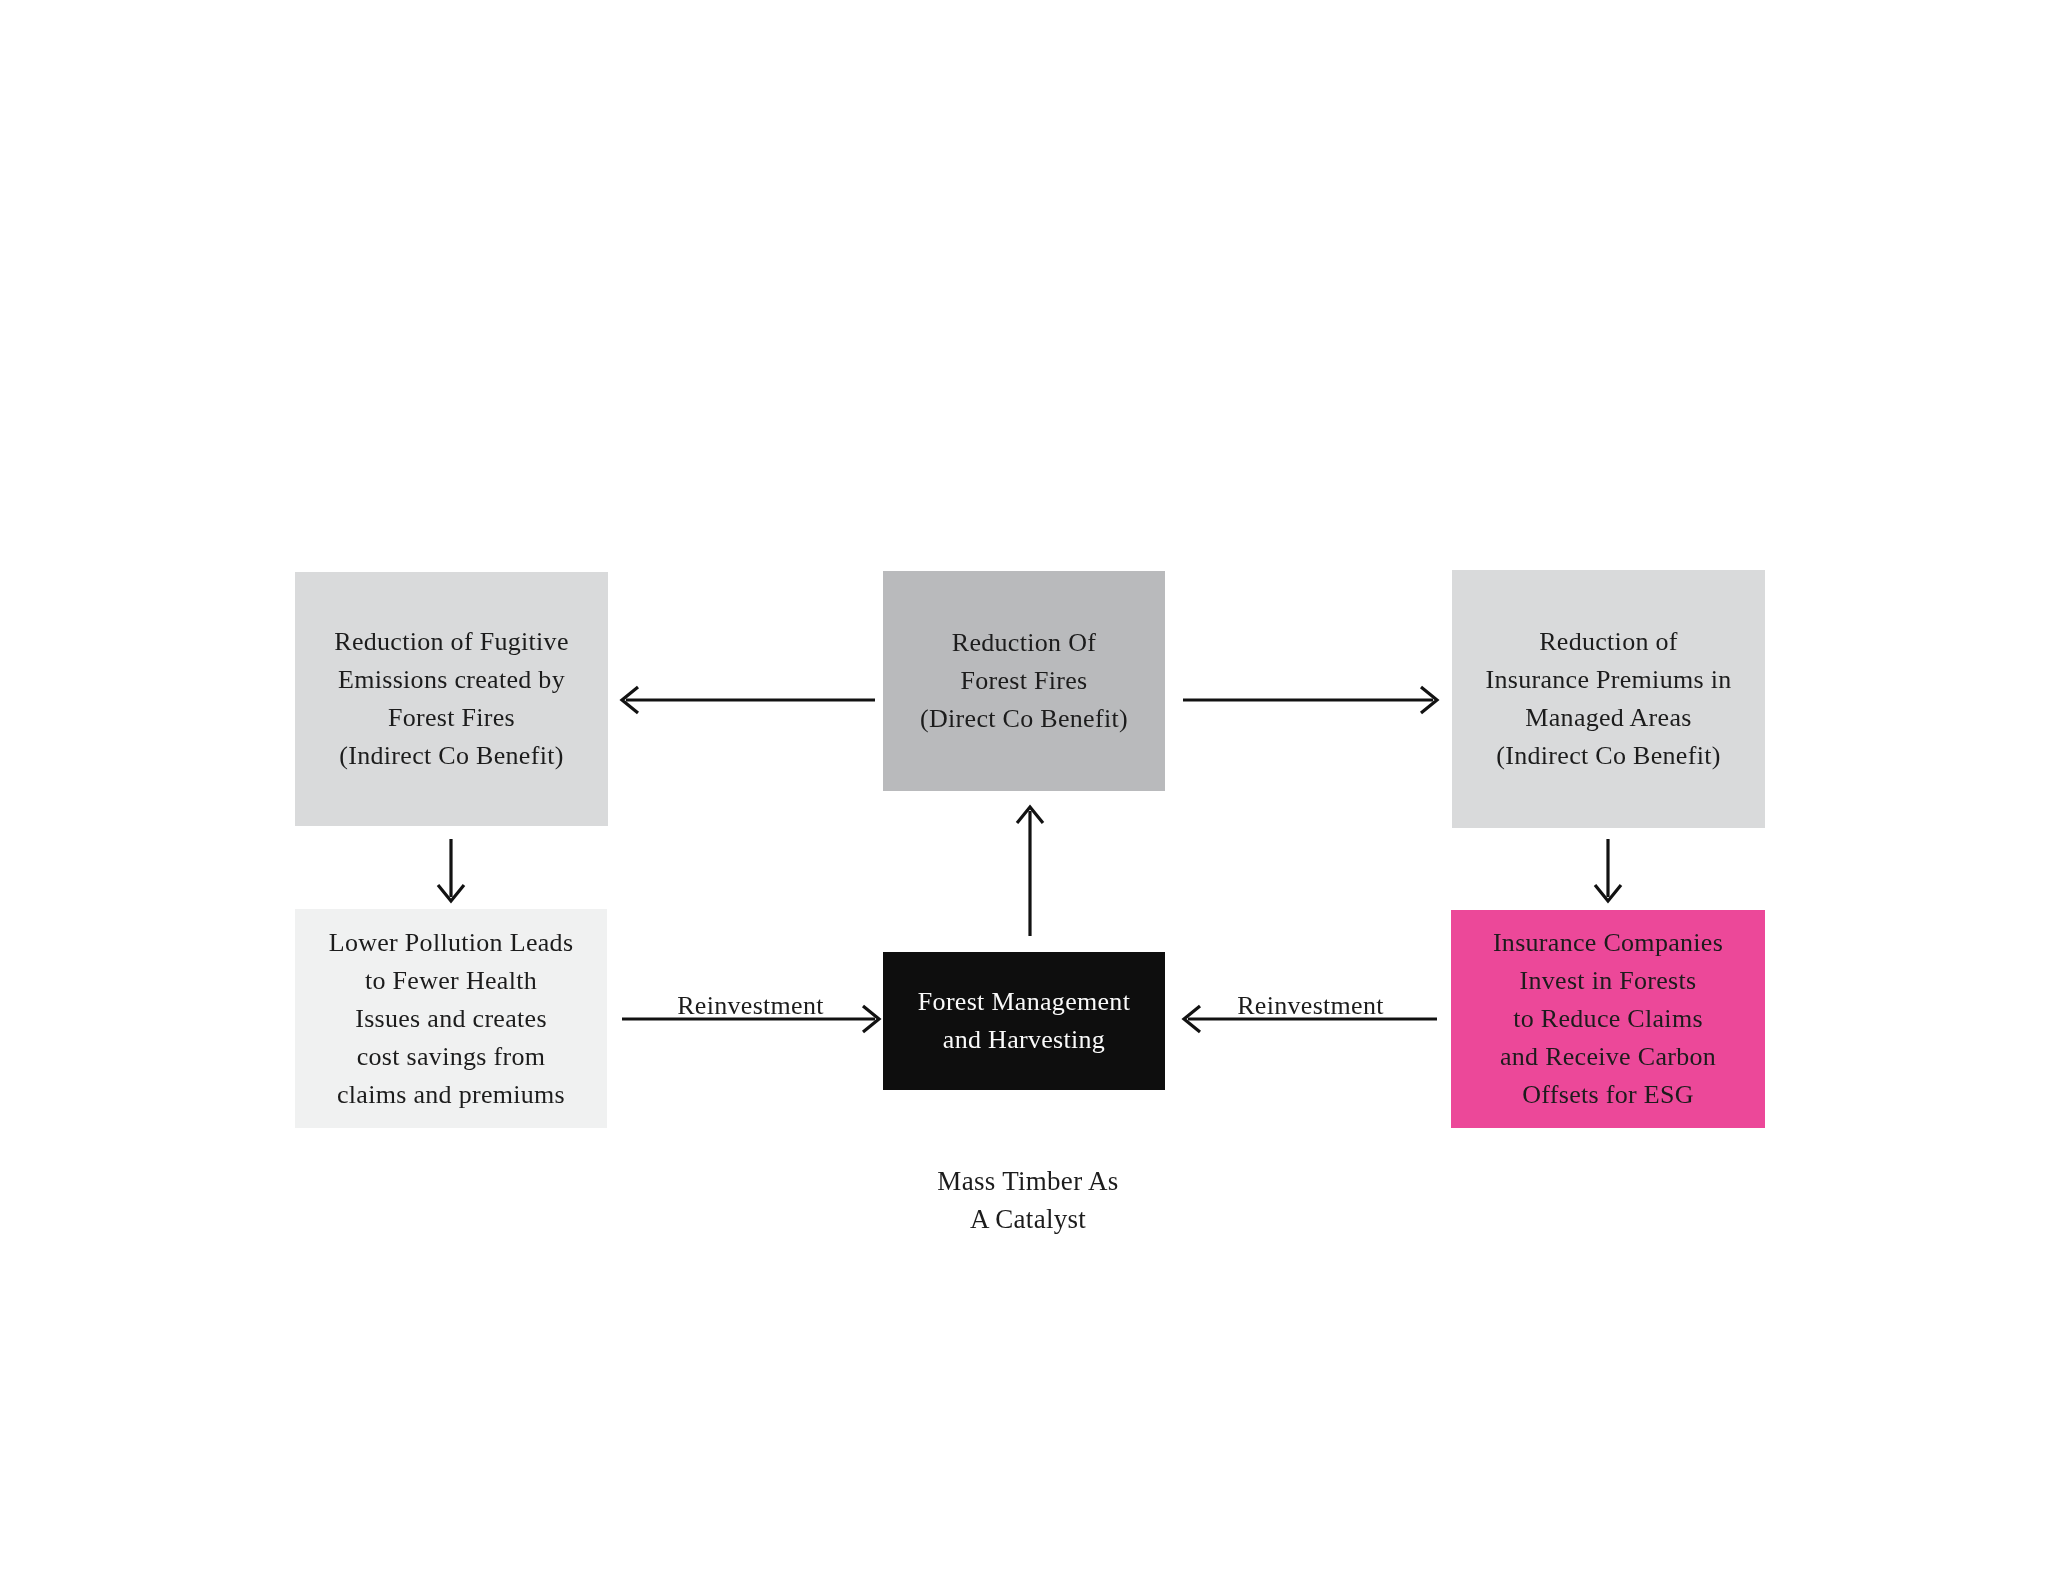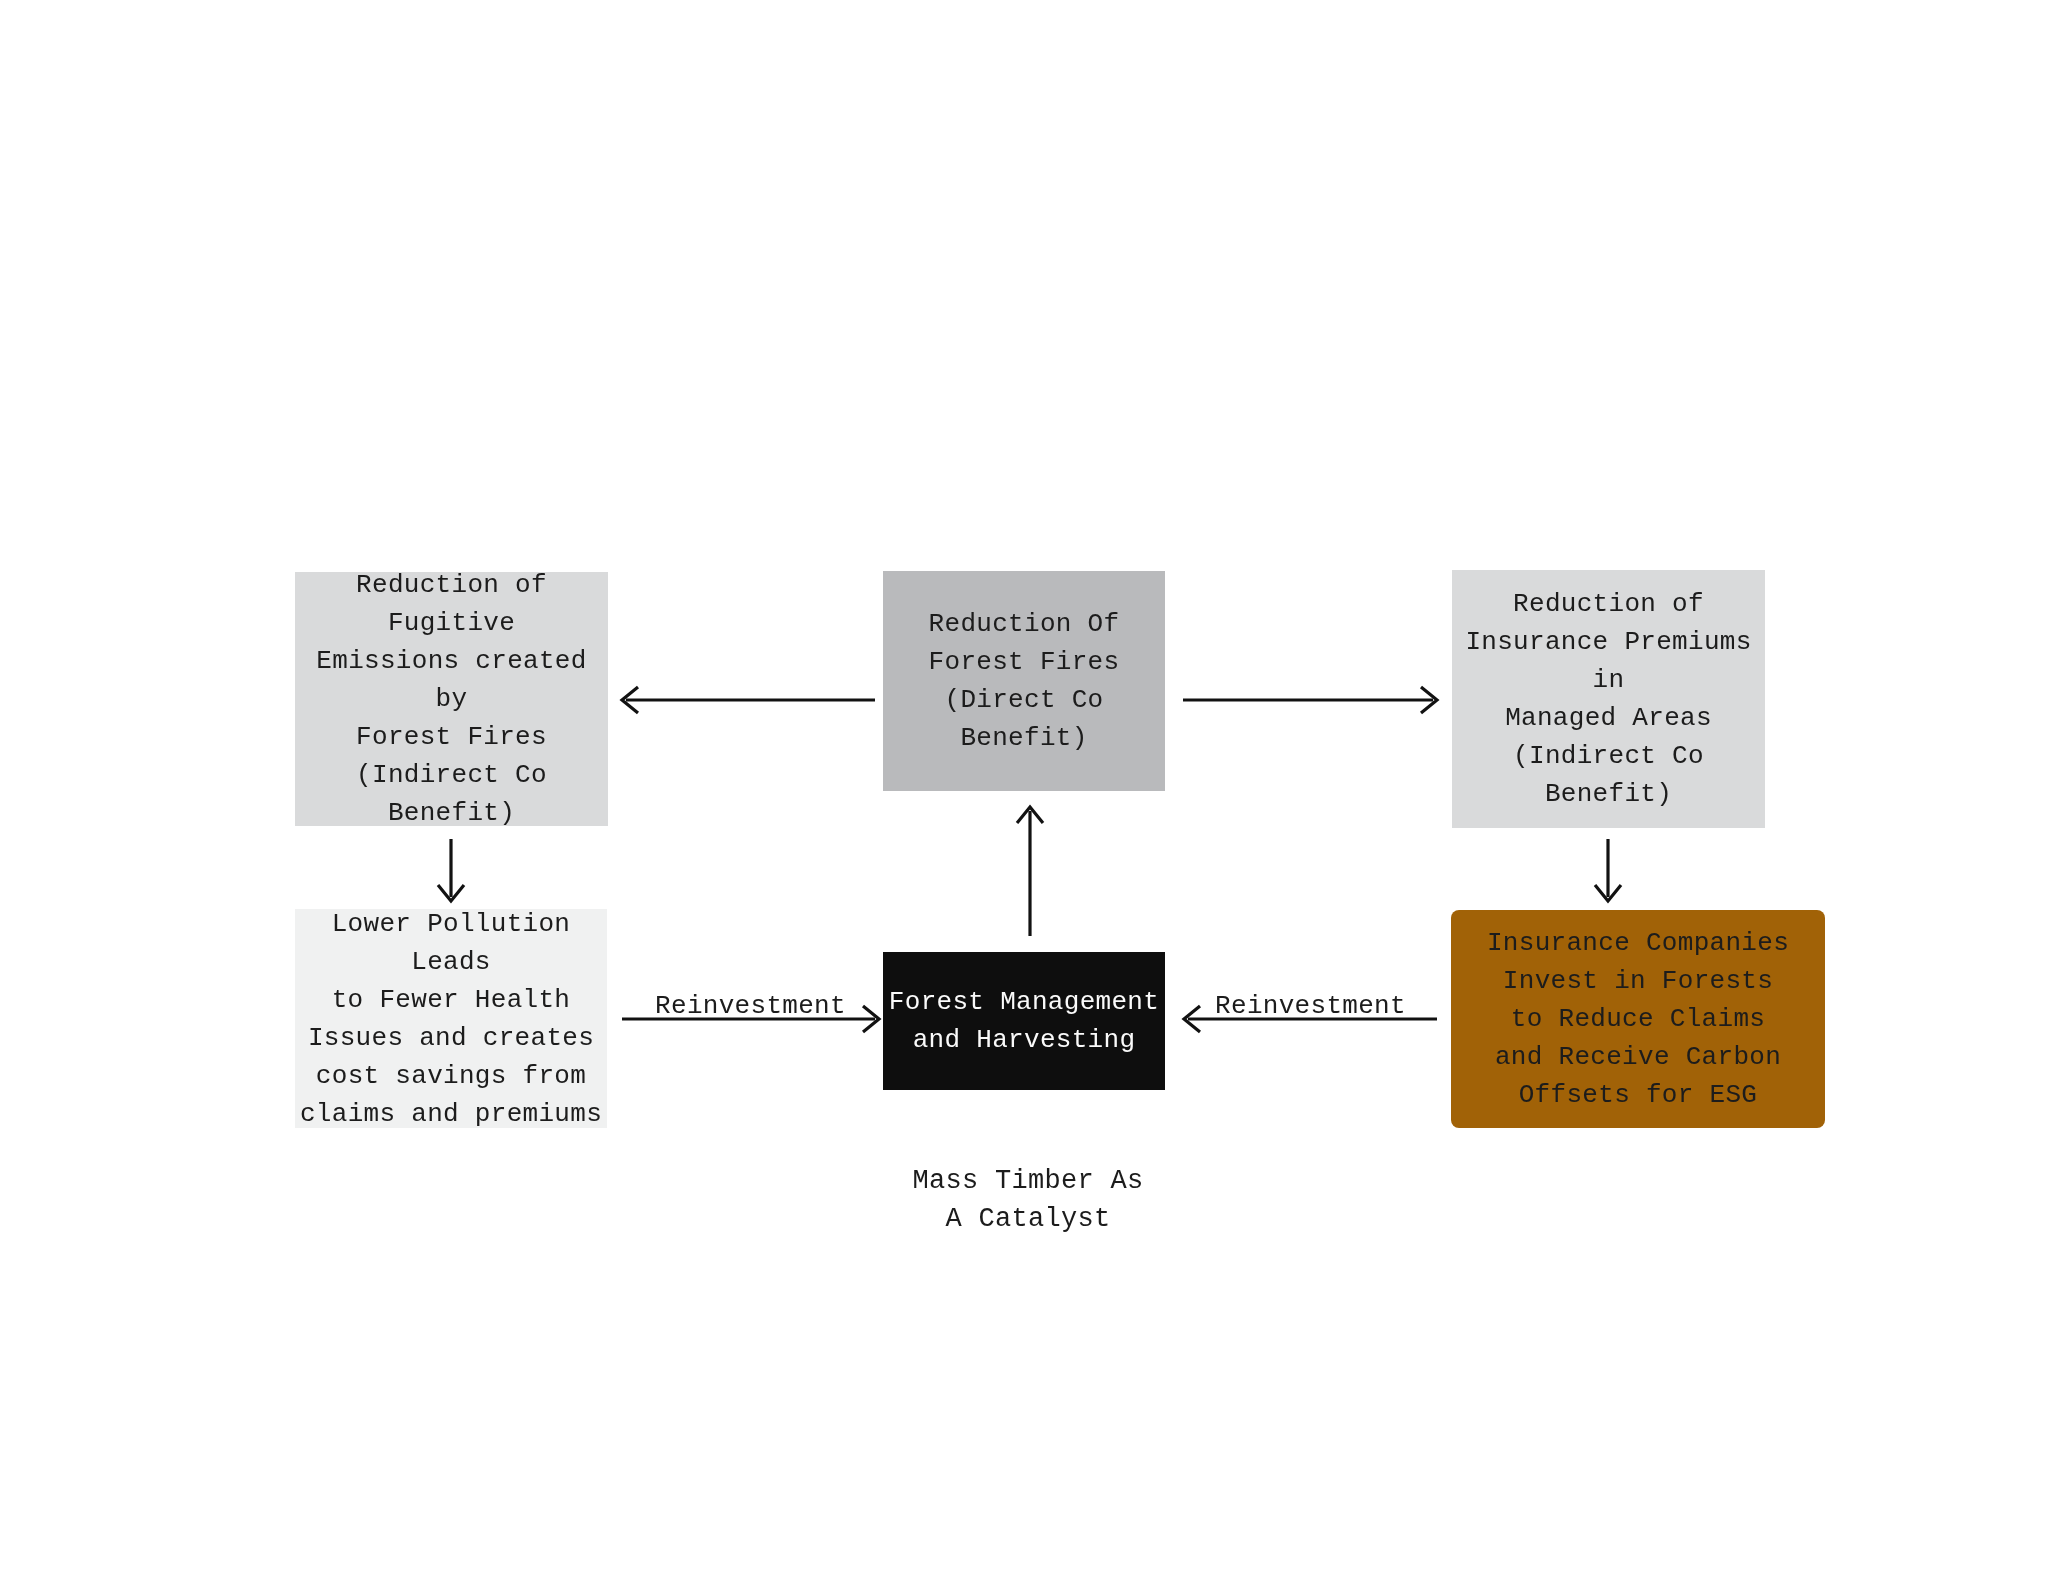--- a/index.html
+++ b/index.html
@@ -1,41 +1,41 @@
 <!DOCTYPE html>
 <html><head>
 <meta charset="utf-8">
 <style>
   html, body { margin: 0; padding: 0; background: #ffffff; }
   .canvas {
     position: relative;
     width: 2048px;
     height: 1583px;
     background: #ffffff;
-    font-family: Liberation Mono, monospace;
+    font-family: Liberation Serif, serif;
     color: #1c1c1c;
     overflow: hidden;
   }
   .node {
     position: absolute;
     display: flex;
     align-items: center;
     justify-content: center;
     text-align: center;
     white-space: pre-line;
     font-size: 26px;
     line-height: 38px;
     letter-spacing: 0.3px;
   }
   #node-fugitive   { left: 295px;  top: 572px; width: 313px; height: 254px; background: #d9dadb; }
   #node-fires      { left: 883px;  top: 571px; width: 282px; height: 220px; background: #b9babc; }
   #node-premiums   { left: 1452px; top: 570px; width: 313px; height: 258px; background: #d9dadb; }
   #node-pollution  { left: 295px;  top: 909px; width: 312px; height: 219px; background: #f0f1f1; }
   #node-management { left: 883px;  top: 952px; width: 282px; height: 138px; background: #0e0e0e; color: #fafafa; }
-  #node-companies  { left: 1451px; top: 910px; width: 374px; height: 218px; background: #a16207; border-radius: 8px; }
+  #node-companies  { left: 1451px; top: 910px; width: 314px; height: 218px; background: #ec4899; }
 
   .arrow-label {
     position: absolute;
     text-align: center;
     font-size: 26px;
     line-height: 32px;
     letter-spacing: 0.3px;
     margin-top: 12px;
   }
   #label-reinvest-left  { left: 622px;  top: 978px; width: 257px; }

